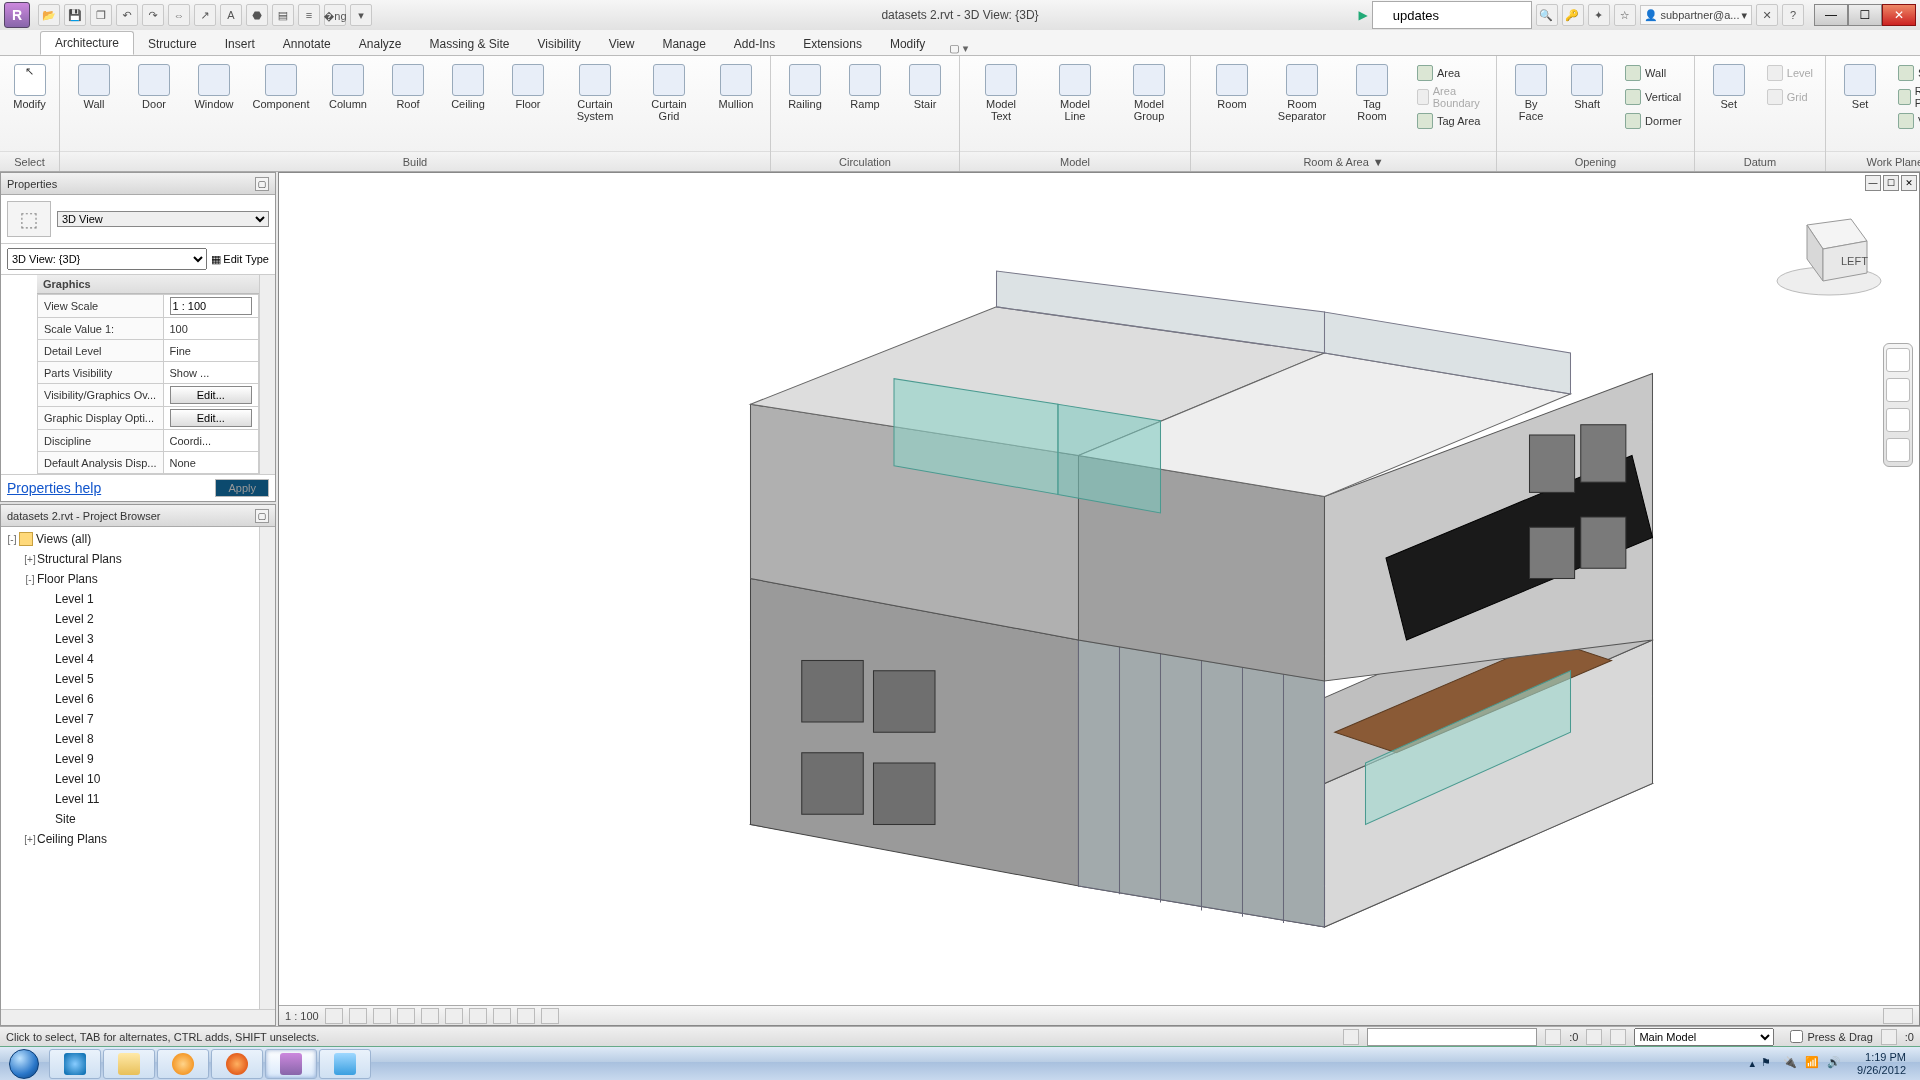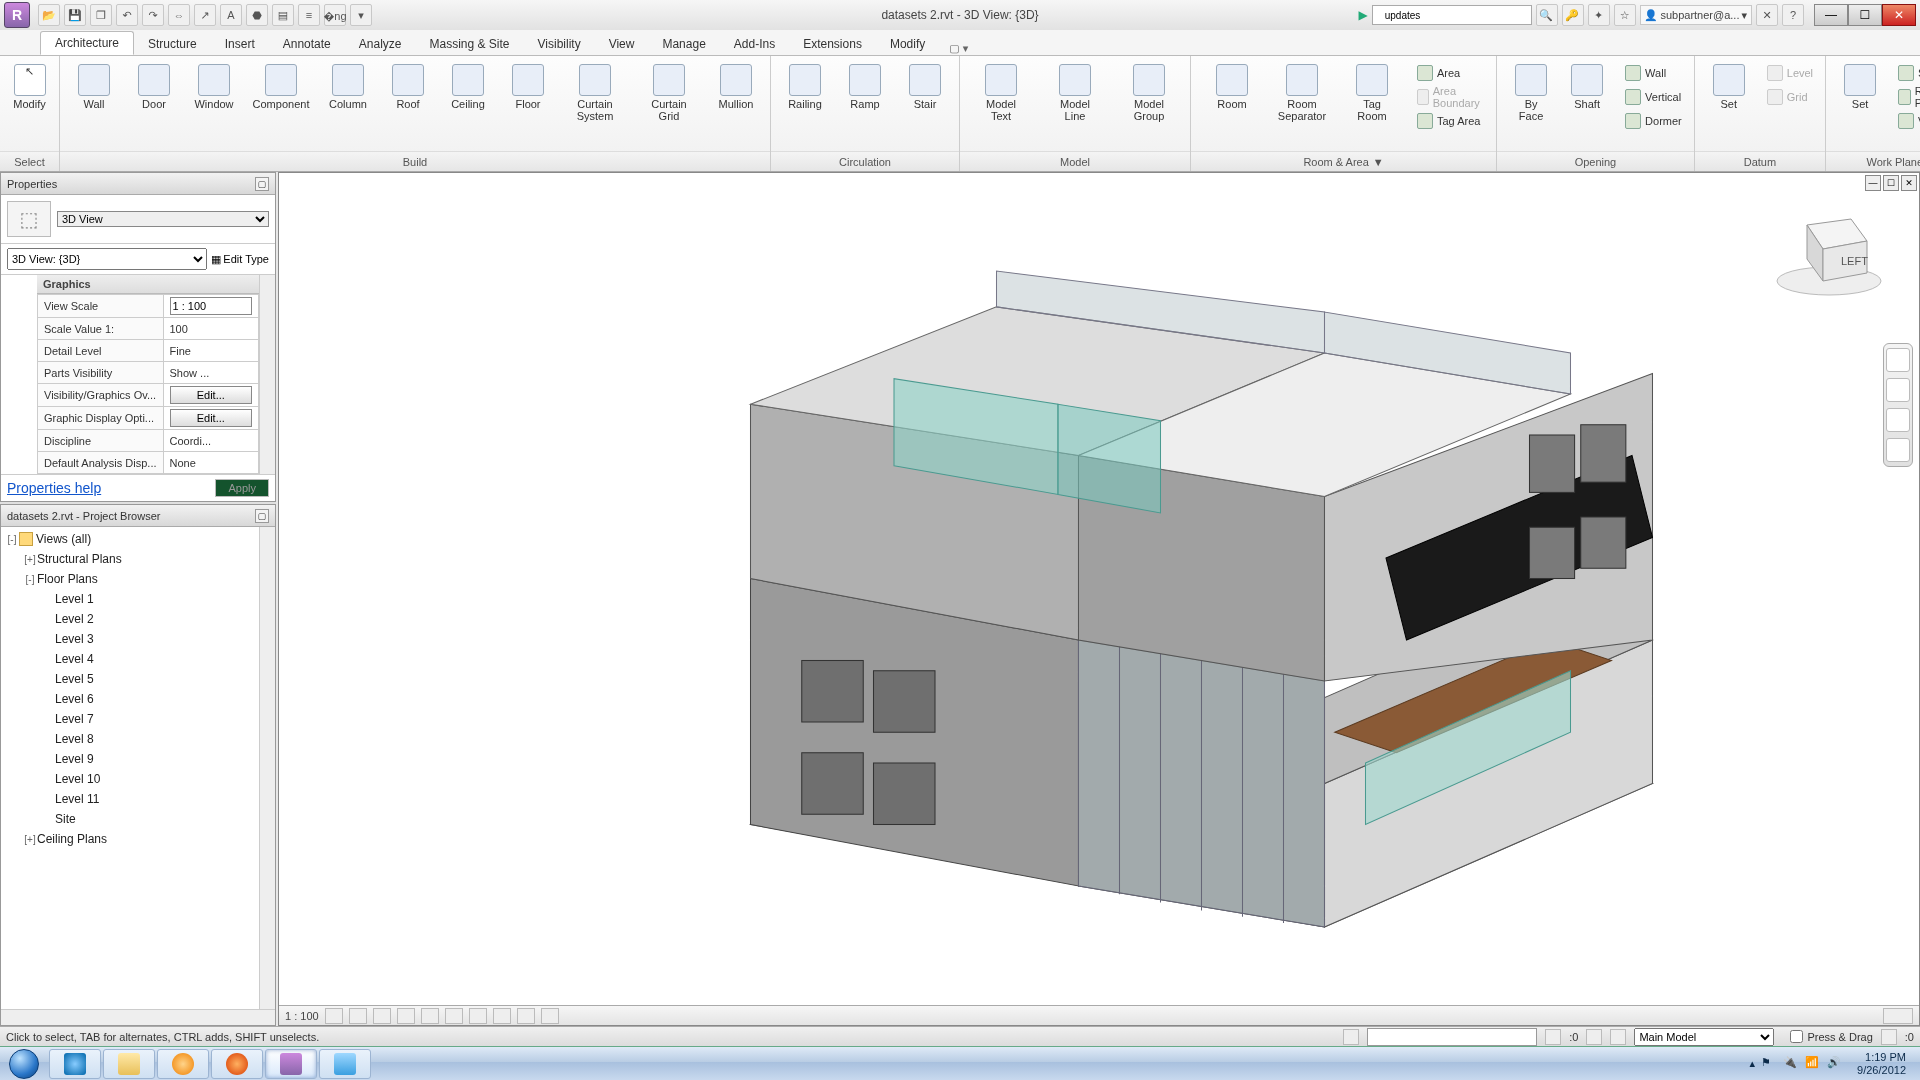--- a/index.html
+++ b/index.html
@@ -4,21 +4,21 @@
 <style>
 * { box-sizing: border-box; margin: 0; padding: 0; font-family: "Segoe UI", Tahoma, sans-serif; }
 html, body { width: 1920px; height: 1080px; overflow: hidden; background: #e8e8e8; }
 
 
 .titlebar { height: 30px; background: linear-gradient(#f6f6f6,#e2e2e2); display: flex; align-items: center; font-size: 12px; }
 .titlebar .qat { display: flex; align-items: center; gap: 4px; padding: 0 4px; }
 .titlebar .qat .qbtn { width: 22px; height: 22px; background: #f0f0f0; border: 1px solid #c8c8c8; border-radius: 2px; display:flex; align-items:center; justify-content:center; font-size:11px; color:#555; }
 .titlebar .doc-title { flex: 0 0 auto; margin: 0 auto; color: #444; font-size: 12px; position:absolute; left:50%; transform:translateX(-50%); }
 .titlebar .search { margin-left: auto; display:flex; align-items:center; gap:4px; padding-right:4px;}
-.titlebar .search input { height: 20px; width: 160px; font-size:10px; padding:0 12px; border:1px solid #aaa; background:#fff; }
+.titlebar .search input { height: 28px; width: 160px; font-size:13px; padding:0 20px; border:1px solid #aaa; background:#fff; }
 .titlebar .tbtn { width: 22px; height: 22px; background: #f0f0f0; border:1px solid #c8c8c8; border-radius:2px; display:flex;align-items:center;justify-content:center;font-size:11px;color:#555;}
 .titlebar .user { font-size:11px; color:#444; padding:0 4px; border:1px solid #c8c8c8; background:#f8f8f8; height:20px; display:flex; align-items:center; gap:2px;}
 .titlebar .winbtns { display:flex; gap:0; margin-left:6px;}
 .titlebar .winbtn { width:34px; height:22px; border:1px solid #888; display:flex;align-items:center;justify-content:center; font-size:12px; background:linear-gradient(#eee,#ccc);}
 .titlebar .winbtn.close { background: linear-gradient(#e86,#c22); color:#fff; border-color:#811;}
 .app-icon { width:26px; height:26px; background: linear-gradient(#c8d,#86a); border:1px solid #546; border-radius:3px; margin:0 4px; display:flex;align-items:center;justify-content:center;color:#fff;font-weight:bold;font-size:14px;}
 
 
 .ribbon-tabs { height: 26px; background: #f5f5f5; display:flex; align-items:flex-end; padding-left: 40px; font-size:12px; border-bottom:1px solid #bbb;}
 .ribbon-tabs .tab { padding: 4px 14px; color:#333; cursor:default; }
@@ -56,21 +56,21 @@
 .props .instbar select { flex:1; height:22px; font-size:11px;}
 .props .instbar .edit-type { font-size:11px; display:flex; align-items:center; gap:2px;}
 .props .cathdr { background:linear-gradient(#eee,#ddd); font-size:11px; padding:3px 6px; border-bottom:1px solid #bbb; font-weight:bold; color:#444;}
 .props table { width:100%; border-collapse:collapse; font-size:11px;}
 .props td { border:1px solid #ccc; padding:2px 6px; height:22px; color:#333;}
 .props td:first-child { width:56%; background:#fafafa; white-space:nowrap; overflow:hidden; text-overflow:ellipsis;}
 .props td input{width:100%; border:1px solid #888; height:18px; font-size:11px; padding:0 2px;}
 .props td button{width:100%; height:18px; font-size:11px; border:1px solid #888; background:linear-gradient(#fff,#ddd);}
 .props .footer { display:flex; justify-content:space-between; align-items:center; padding:4px 6px; border-top:1px solid #ccc;}
 .props .footer a { color:#15c; font-size:14px; text-decoration:underline;}
-.props .footer button { font-size:11px; padding:2px 12px; color:#999; border:1px solid #bbb; background:#14532d;}
+.props .footer button { font-size:11px; padding:2px 12px; color:#999; border:1px solid #bbb; background:#0c4a6e;}
 .scroll-track {width:16px;background:#eee;border-left:1px solid #ccc;}
 
 
 .browser { flex:1; min-height:0;}
 .browser .tree { flex:1; overflow:auto; font-size:12px; color:#222; padding:2px 0;}
 .tree-row { display:flex; align-items:center; height:20px; white-space:nowrap;}
 .tree-row .tw { width:14px; text-align:center; color:#666; font-size:10px;}
 .tree-row .ticon { width:14px; height:14px; margin-right:3px; background:#ffd97a; border:1px solid #c8a040;}
 .tree-row.level0 { padding-left:4px;}
 .tree-row.level1 { padding-left:22px;}

